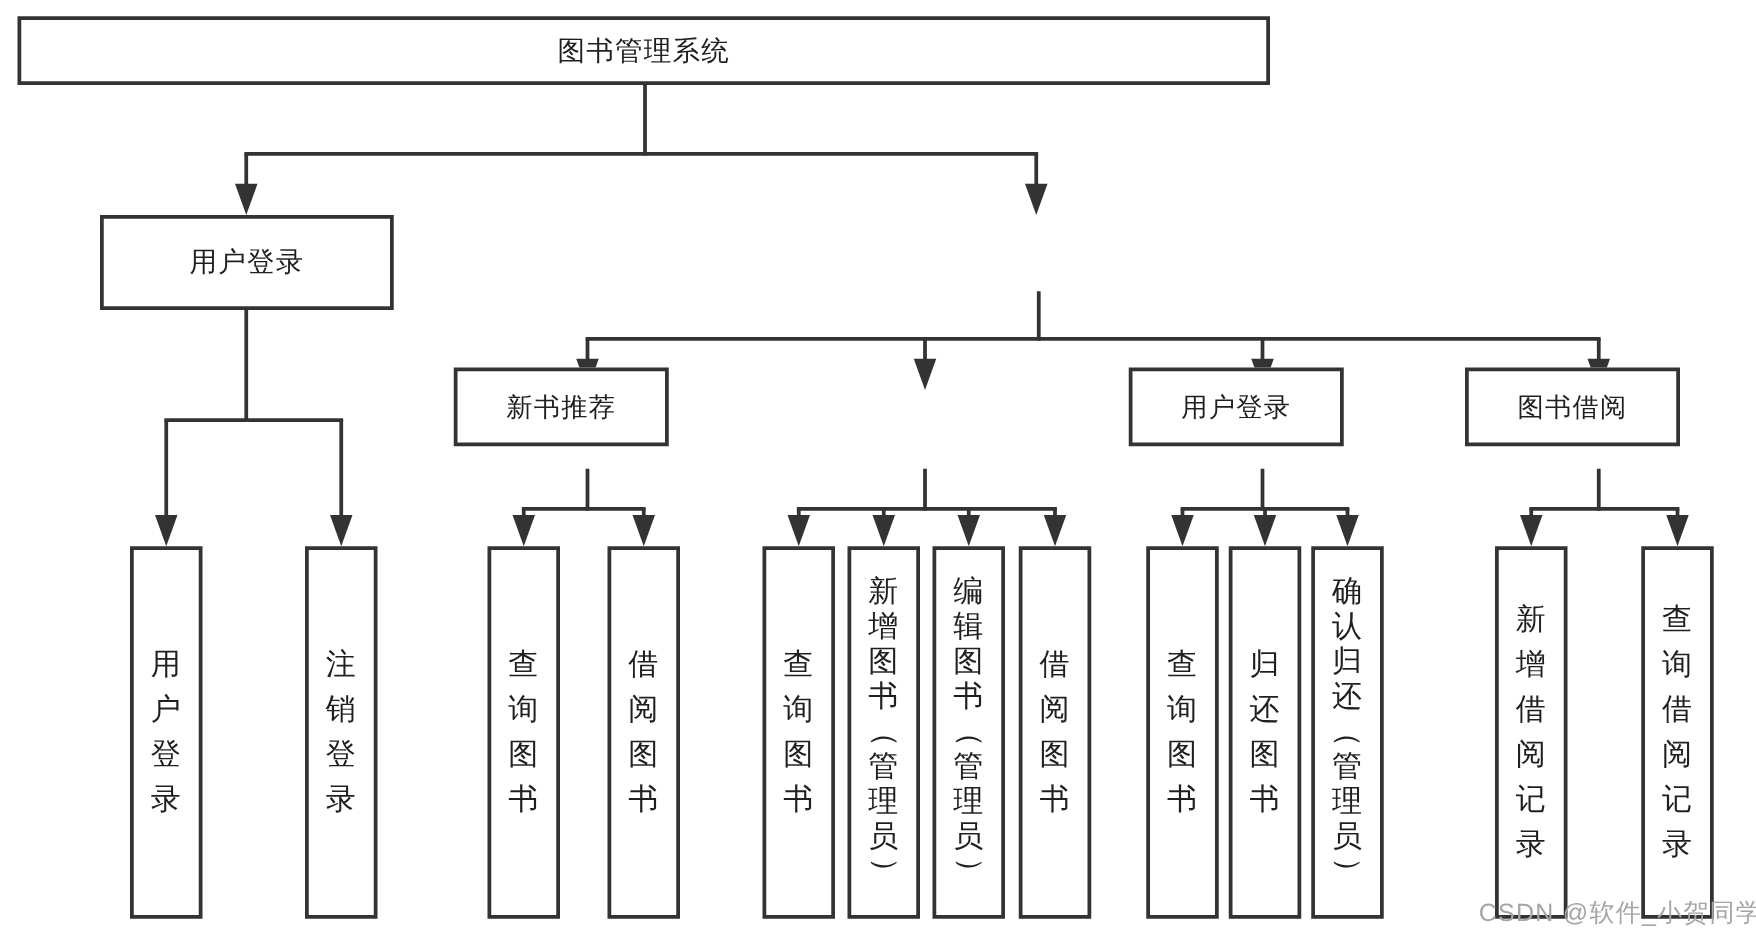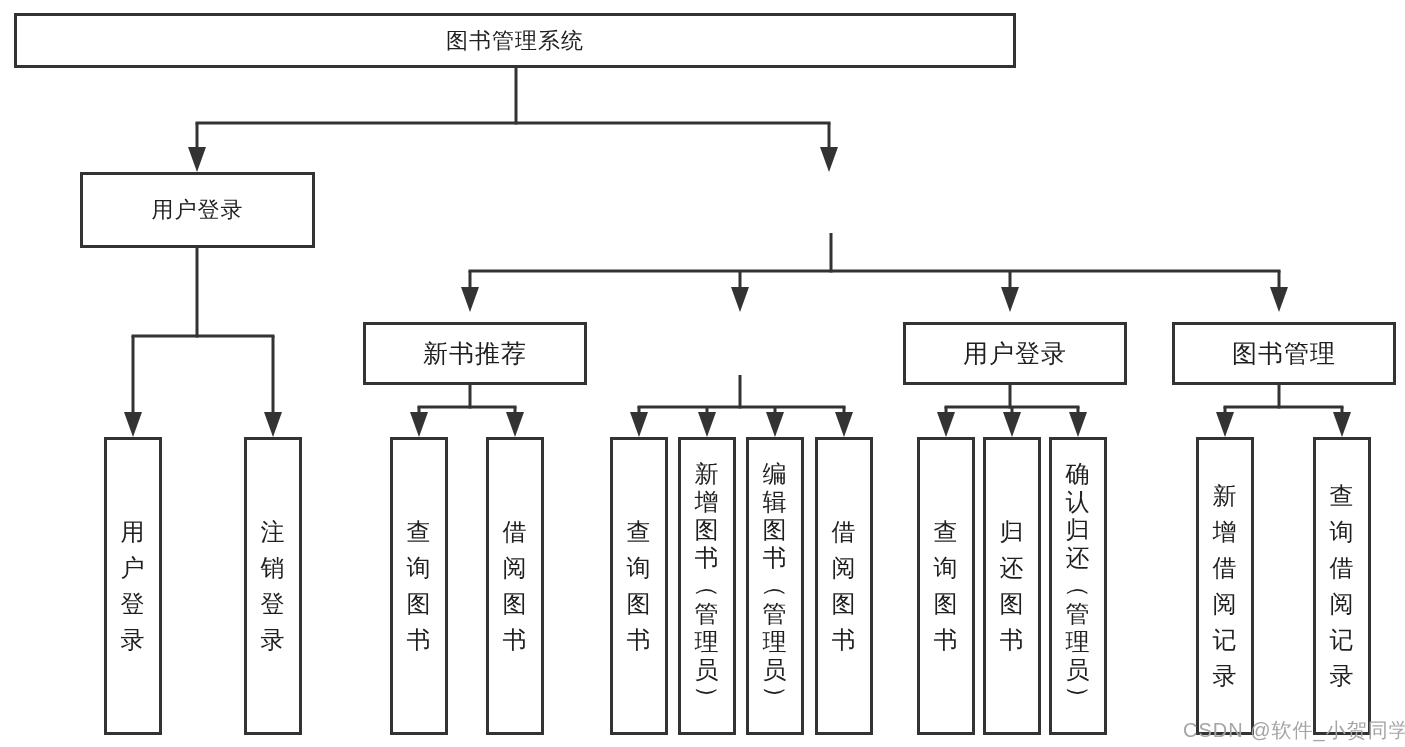--- a/index.html
+++ b/index.html
@@ -10,21 +10,21 @@
   .wires{position:absolute;left:0;top:0;}
   .wires line{stroke:#333;stroke-width:3;}
   .wires path{fill:#333;stroke:none;}
   .node{
     position:absolute;box-sizing:border-box;border:3px solid #333;background:#fff;
     display:flex;align-items:center;justify-content:center;
     color:#1f1f1f;font-size:22px;letter-spacing:1px;
   }
   .root{left:14px;top:13px;width:1002px;height:55px;}
   .lvl2{top:172px;width:235px;height:76px;}
-  .lvl3{top:322px;width:224px;height:63px;font-size:25px;}
+  .lvl3{top:294px;width:172px;height:63px;font-size:21px;}
   .leaf{top:437px;width:58px;height:298px;}
   .v-text{
     display:flex;flex-direction:column;align-items:center;justify-content:center;
     width:100%;height:100%;font-size:24px;color:#1f1f1f;
   }
   .v-text span{line-height:26px;display:block;}
   .v-text span.rot{transform:rotate(90deg);}
   .watermark{
     position:absolute;left:1183px;top:717px;font-size:20px;color:#a5a5a5;
     letter-spacing:1px;white-space:nowrap;
@@ -105,21 +105,21 @@
     <span>用户登录</span>
   </div>
 
   <div class="node lvl3" style="left:363px">
     <span>新书推荐</span>
   </div>
   <div class="node lvl3" style="left:903px">
     <span>用户登录</span>
   </div>
   <div class="node lvl3" style="left:1172px">
-    <span>图书管理</span>
+    <span>图书借阅</span>
   </div>
 
   <div class="node leaf" style="left:104px">
     <div class="v-text" style="gap: 10px;">
         <span>用</span>
         <span>户</span>
         <span>登</span>
         <span>录</span>
       </div>
   </div>

